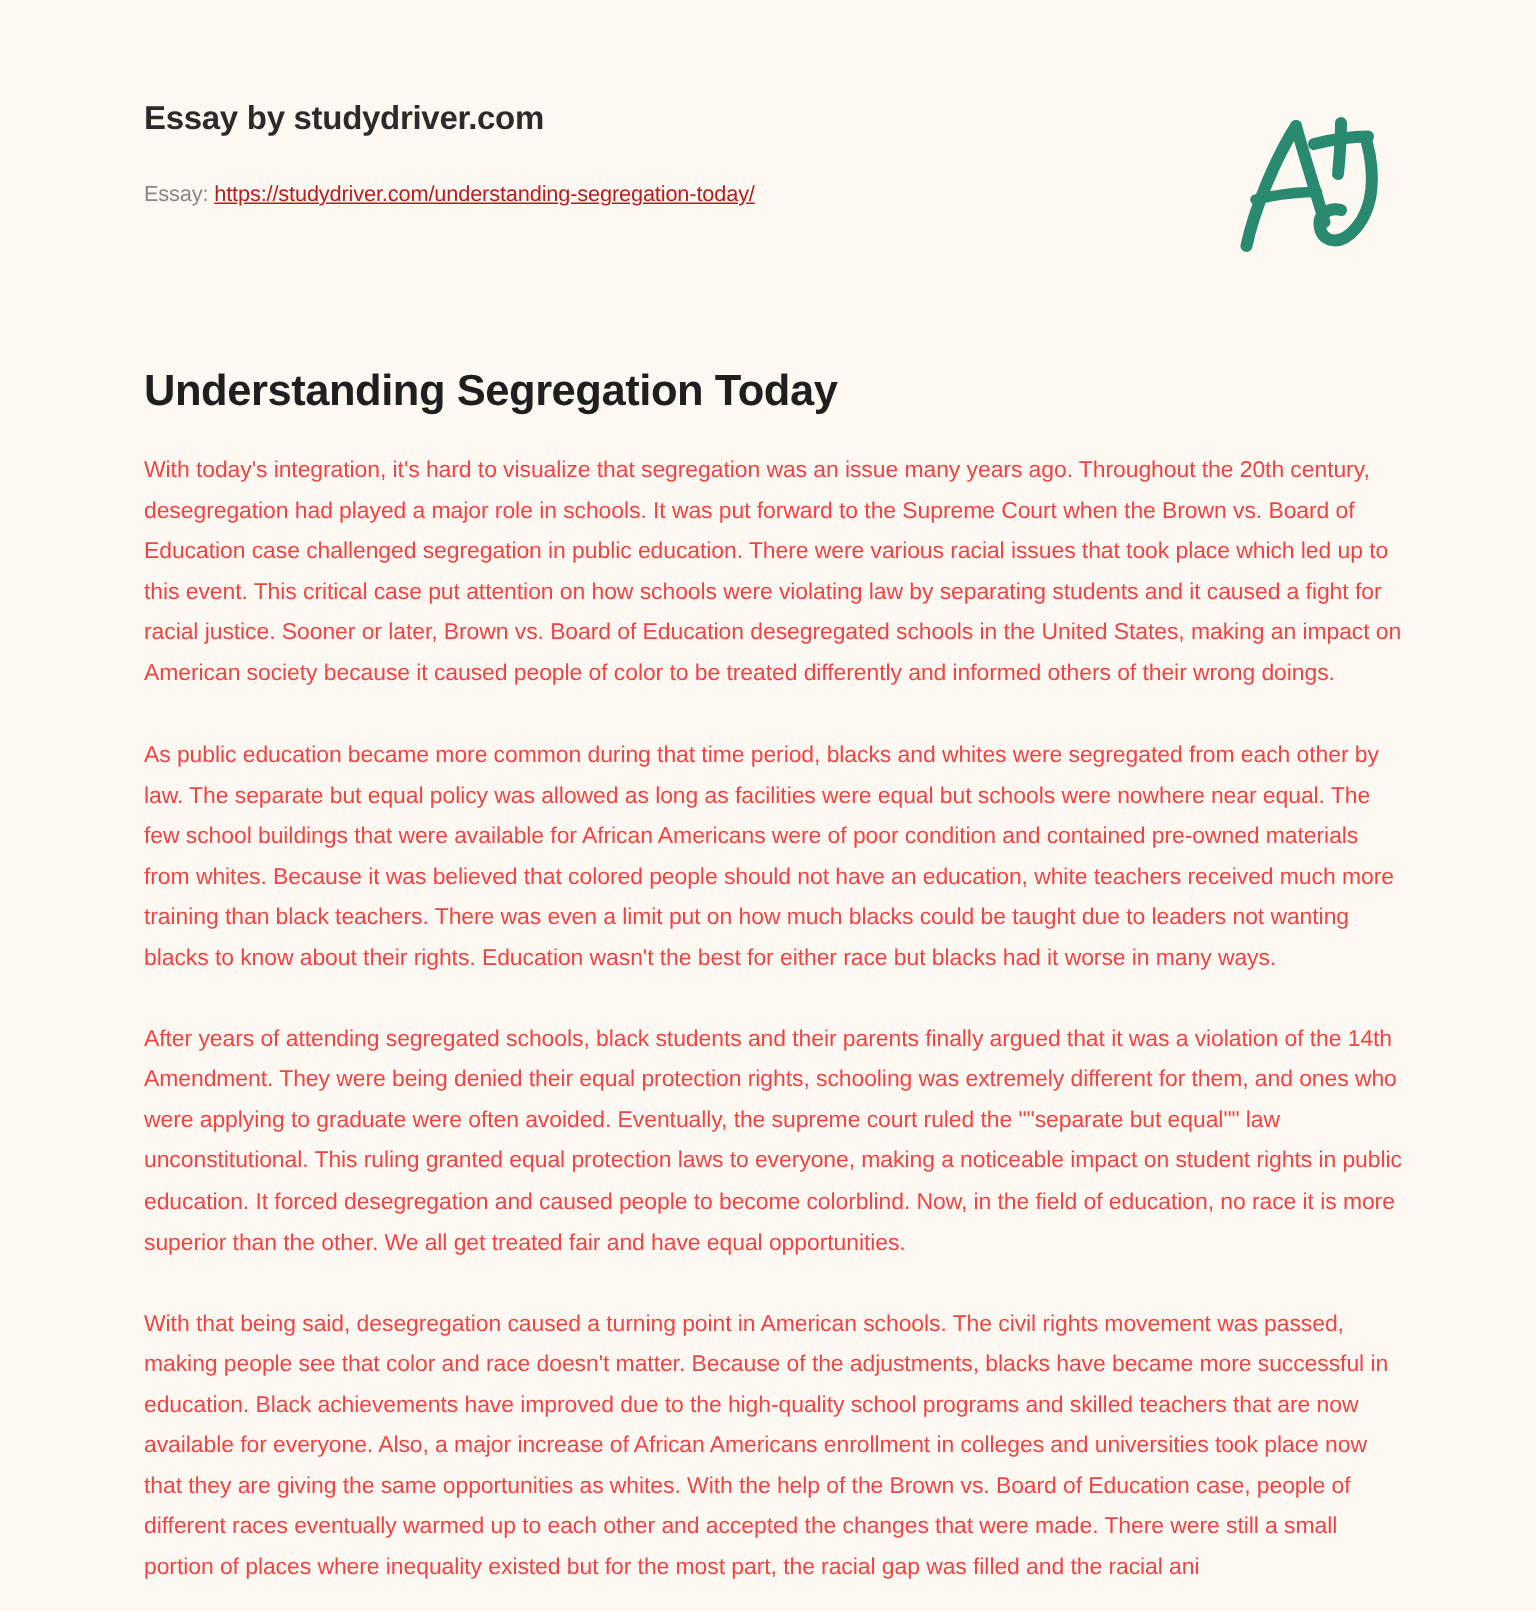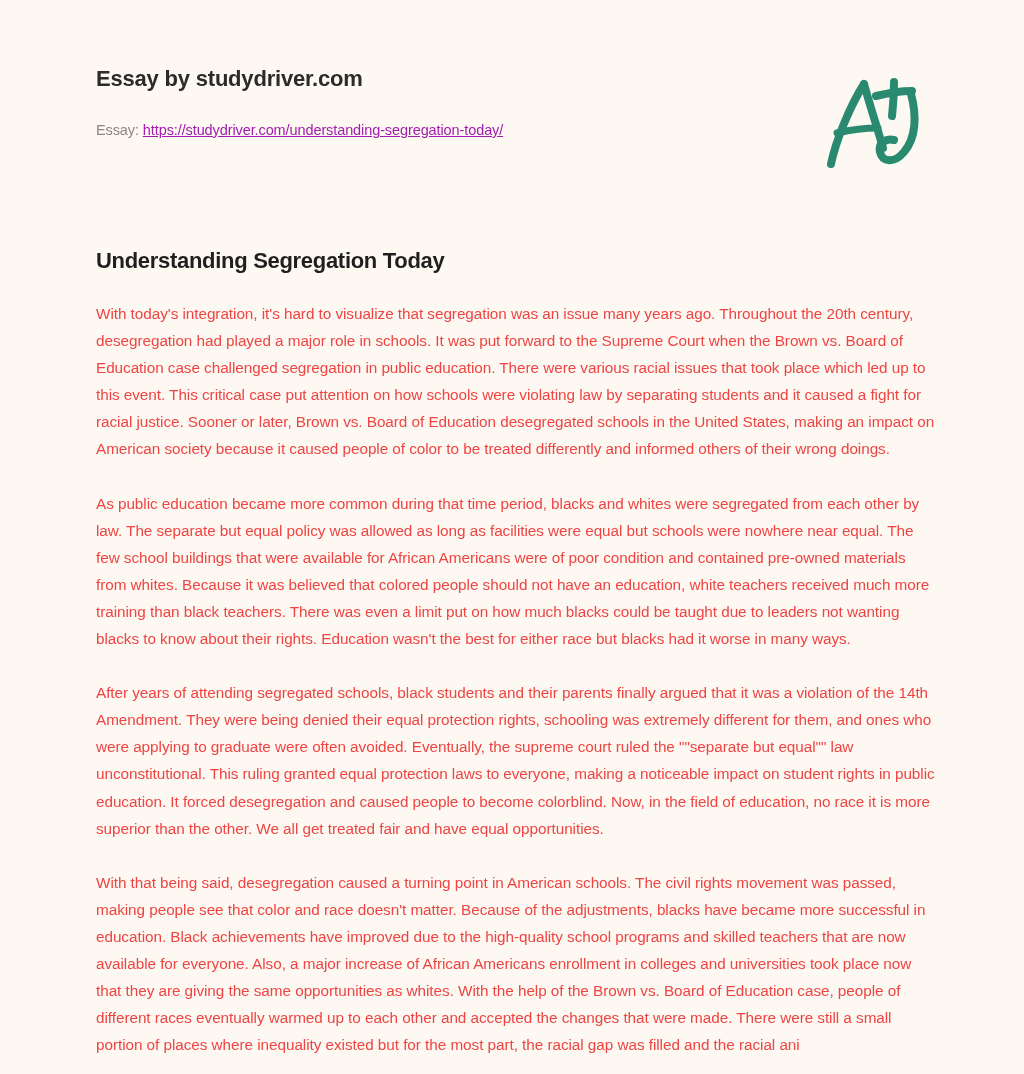--- a/index.html
+++ b/index.html
@@ -47,21 +47,21 @@
   .source-line {
     position: absolute;
     left: 96px;
     top: 122px;
     font-size: 14.5px;
     color: #8b8781;
     white-space: nowrap;
     letter-spacing: -0.1px;
   }
   .source-url {
-    color: #a21caf;
+    color: #b91c1c;
   }
 
   
   .logo {
     position: absolute;
     left: 812px;
     top: 68px;
     width: 124px;
     height: 104px;
   }
@@ -73,21 +73,21 @@
 
   
   .article {
     position: absolute;
     left: 96px;
     top: 244px;
     width: 842px;
   }
 
   .article-title {
-    font-size: 22px;
+    font-size: 29px;
     font-weight: bold;
     line-height: 34px;
     color: #1f1f1f;
     letter-spacing: -0.3px;
     margin: 0 0 22px 0;
   }
 
   .article-body {
     font-size: 15.3px;
     line-height: 27.1px;

